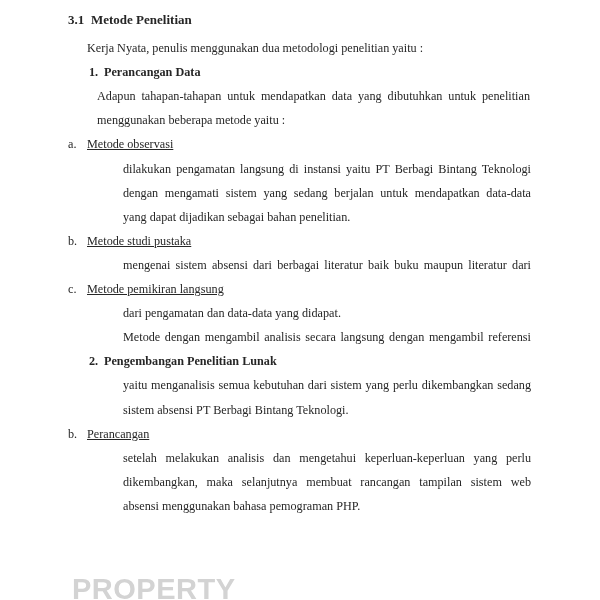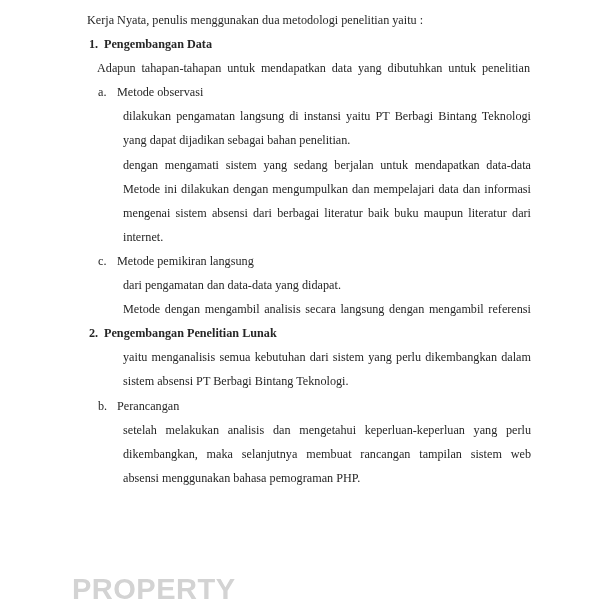--- a/index.html
+++ b/index.html
@@ -33,45 +33,48 @@
     font-weight: bold;
     font-size: 13px;
   }
   .heading .lab { display: inline-block; width: 23px; }
   .lv0 { margin-left: 87px;  margin-right: 83px; text-align: justify; text-align-last: justify; }
   .lv1 { margin-left: 97px;  margin-right: 70px; text-align: justify; text-align-last: justify; font-family: Liberation Serif, serif; }
   .lv2 { margin-left: 123px; margin-right: 69px; text-align: justify; text-align-last: justify; }
   .lv0.last, .lv1.last, .lv2.last { text-align: center; text-align-last: left; }
   .item-num { margin-left: 89px; font-weight: bold; }
   .item-num .lab { display: inline-block; width: 15px; font-weight: bold; }
-  .item-let { margin-left: 98px; }
+  .item-let { margin-left: 68px; text-decoration: underline; }
   .item-let .lab { display: inline-block; width: 19px; }
 </style>
 </head>
 <body>
 
 <div class="page">
   <div class="watermark">PROPERTY</div>
 
   <div class="content">
+    <div class="line heading">
+      <span class="lab">3.1</span><span>Metode Penelitian</span>
+    </div>
 
       <div class="line lv0 last">Kerja Nyata, penulis menggunakan dua metodologi penelitian yaitu :</div>
-      <div class="line item-num"><span class="lab">1.</span><span>Pengembangan Data</span></div>
+      <div class="line item-num"><span class="lab">1.</span><span>Perancangan Data</span></div>
       <div class="line lv1">Adapun tahapan-tahapan untuk mendapatkan data yang dibutuhkan untuk penelitian</div>
+      <div class="line lv1 last">menggunakan beberapa metode yaitu :</div>
       <div class="line item-let"><span class="lab">a.</span><span>Metode observasi</span></div>
       <div class="line lv2">dilakukan pengamatan langsung di instansi yaitu PT Berbagi Bintang Teknologi</div>
+      <div class="line lv2">dengan mengamati sistem yang sedang berjalan untuk mendapatkan data-data</div>
       <div class="line lv2 last">yang dapat dijadikan sebagai bahan penelitian.</div>
-      <div class="line lv2">dengan mengamati sistem yang sedang berjalan untuk mendapatkan data-data</div>
-      <div class="line lv2">Metode ini dilakukan dengan mengumpulkan dan mempelajari data dan informasi</div>
+      <div class="line item-let"><span class="lab">b.</span><span>Metode studi pustaka</span></div>
       <div class="line lv2">mengenai sistem absensi dari berbagai literatur baik buku maupun literatur dari</div>
-      <div class="line lv2 last">internet.</div>
       <div class="line item-let"><span class="lab">c.</span><span>Metode pemikiran langsung</span></div>
       <div class="line lv2 last">dari pengamatan dan data-data yang didapat.</div>
       <div class="line lv2">Metode dengan mengambil analisis secara langsung dengan mengambil referensi</div>
       <div class="line item-num"><span class="lab">2.</span><span>Pengembangan Penelitian Lunak</span></div>
-      <div class="line lv2">yaitu menganalisis semua kebutuhan dari sistem yang perlu dikembangkan dalam</div>
+      <div class="line lv2">yaitu menganalisis semua kebutuhan dari sistem yang perlu dikembangkan sedang</div>
       <div class="line lv2 last">sistem absensi PT Berbagi Bintang Teknologi.</div>
       <div class="line item-let"><span class="lab">b.</span><span>Perancangan</span></div>
       <div class="line lv2">setelah melakukan analisis dan mengetahui keperluan-keperluan yang perlu</div>
       <div class="line lv2">dikembangkan, maka selanjutnya membuat rancangan tampilan sistem  web</div>
       <div class="line lv2 last">absensi menggunakan bahasa pemograman PHP.</div>
     </div>
 </div>
 
 </body></html>

